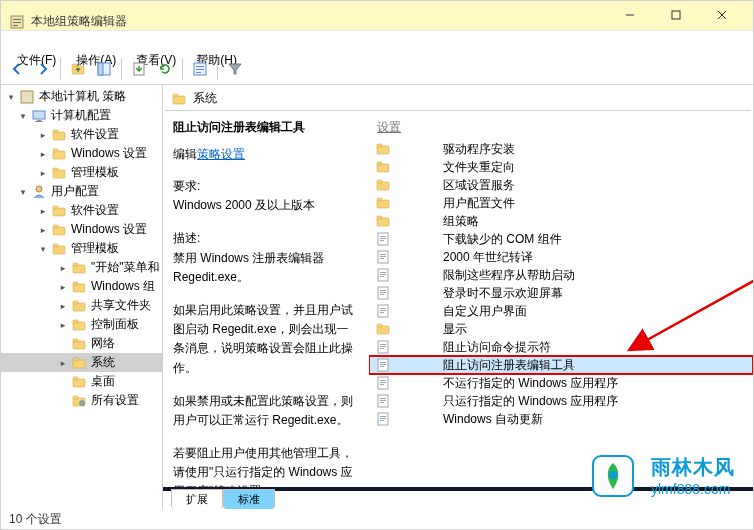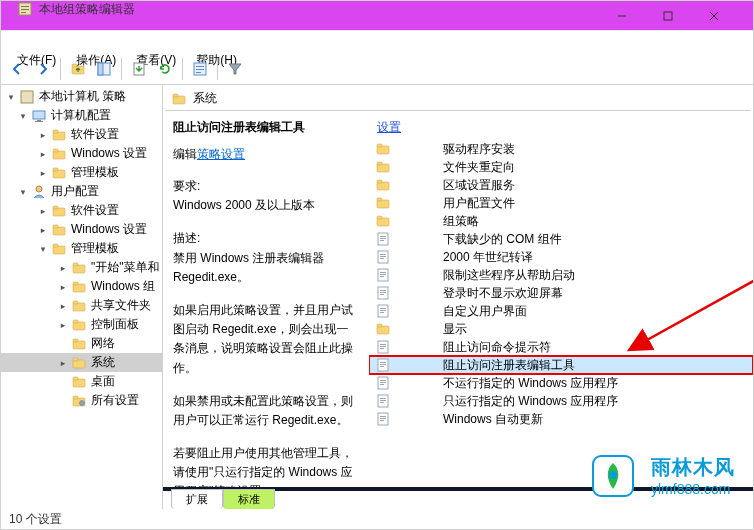--- a/index.html
+++ b/index.html
@@ -1,18 +1,18 @@
 <!DOCTYPE html>
 <html><head>
 <meta charset="utf-8">
 <style>
 * { margin: 0; padding: 0; box-sizing: border-box; }
 body { font-family: "Microsoft YaHei", "Segoe UI", sans-serif; font-size: 12px; background: #fff; width: 754px; height: 530px; overflow: hidden; position: relative; border: 1px solid #d0d0d0; }
 
-.titlebar { height: 30px; display: flex; align-items: flex-start; padding: 0 16px; background: #d946ef; border-bottom: 1px solid #e8e8e8; }
+.titlebar { height: 30px; display: flex; align-items: flex-end; padding: 0 8px; background: #fef9c3; border-bottom: 1px solid #e8e8e8; }
 .titlebar .app-icon { width: 16px; height: 16px; margin-right: 6px; }
 .titlebar .title { flex: 1; color: #333; font-size: 12px; }
 .titlebar .win-controls { display: flex; }
 .titlebar .win-btn { width: 46px; height: 30px; display: flex; align-items: center; justify-content: center; color: #666; font-size: 11px; }
 
 .menubar { height: 22px; display: flex; align-items: center; padding: 0 6px; }
 .menubar .menu-item { padding: 2px 10px; color: #000; margin-top: 37px; }
 
 .toolbar { height: 32px; display: flex; align-items: center; padding: 0 4px; border-bottom: 1px solid #d0d0d0; gap: 2px; }
 .toolbar .sep { width: 1px; height: 22px; background: #ccc; margin: 0 3px; }
@@ -34,28 +34,28 @@
 .breadcrumb-bar .bc-icon { width: 16px; height: 16px; margin-right: 6px; }
 .breadcrumb-bar .bc-text { font-size: 12px; }
 
 .detail-area { flex: 1; display: flex; overflow: hidden; }
 .detail-left { width: 206px; padding: 8px 10px; overflow: auto; }
 .detail-left .pol-title { font-weight: bold; margin-bottom: 10px; }
 .detail-left .label { margin-bottom: 4px; }
 .detail-left .link { color: #0066cc; text-decoration: underline; cursor: pointer; }
 .detail-left .section { margin-top: 14px; line-height: 1.6; }
 .detail-right { flex: 1; overflow: auto; padding: 4px 0; position: relative; }
-.col-header { padding: 4px 8px; color: #1d4ed8; text-decoration: underline; }
+.col-header { padding: 4px 8px; color: #737373; text-decoration: underline; }
 .setting-row { display: flex; align-items: center; padding: 1px 6px; height: 18px; gap: 48px; }
 .setting-row .row-icon { width: 16px; height: 16px; margin-right: 4px; flex-shrink: 0; }
 .setting-row.highlighted { outline: 2px solid #e60000; outline-offset: -1px; }
 .setting-row.selected { background: #cce8ff; }
 
 .tabs-bar { height: 22px; display: flex; align-items: flex-end; padding-left: 8px; border-top: 4px solid #0f172a; }
-.tab { padding: 2px 14px; border: 1px solid #c0c0c0; border-bottom: none; background: #bef264; font-size: 11px; cursor: pointer; border-radius: 0 0 4px 4px; margin-top: -1px; }
+.tab { padding: 2px 14px; border: 1px solid #c0c0c0; border-bottom: none; background: #7dd3fc; font-size: 11px; cursor: pointer; border-radius: 0 0 4px 4px; margin-top: -1px; }
 .tab.active { background: #fff; }
 
 .statusbar { height: 20px; padding: 2px 8px; color: #333; }
 
 .red-arrow { position: absolute; top: 130px; left: 456px; pointer-events: none; z-index: 10; }
 
 .watermark { position: absolute; right: 18px; bottom: 32px; z-index: 20; display: flex; align-items: center; gap: 17px; pointer-events: none; }
 .watermark .wm-icon { width: 42px; height: 42px; }
 .watermark .wm-text { display: flex; flex-direction: column; }
 .watermark .wm-cn { color: #0a9bd8; font-size: 20px; font-weight: bold; letter-spacing: 1px; }

